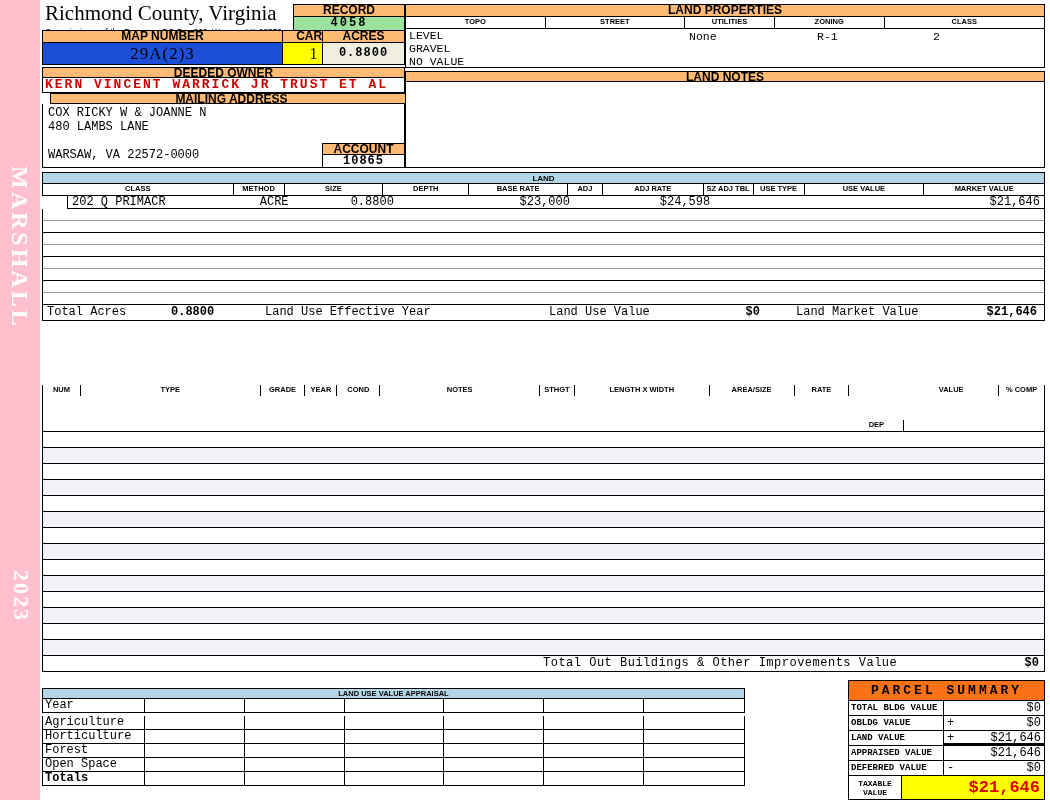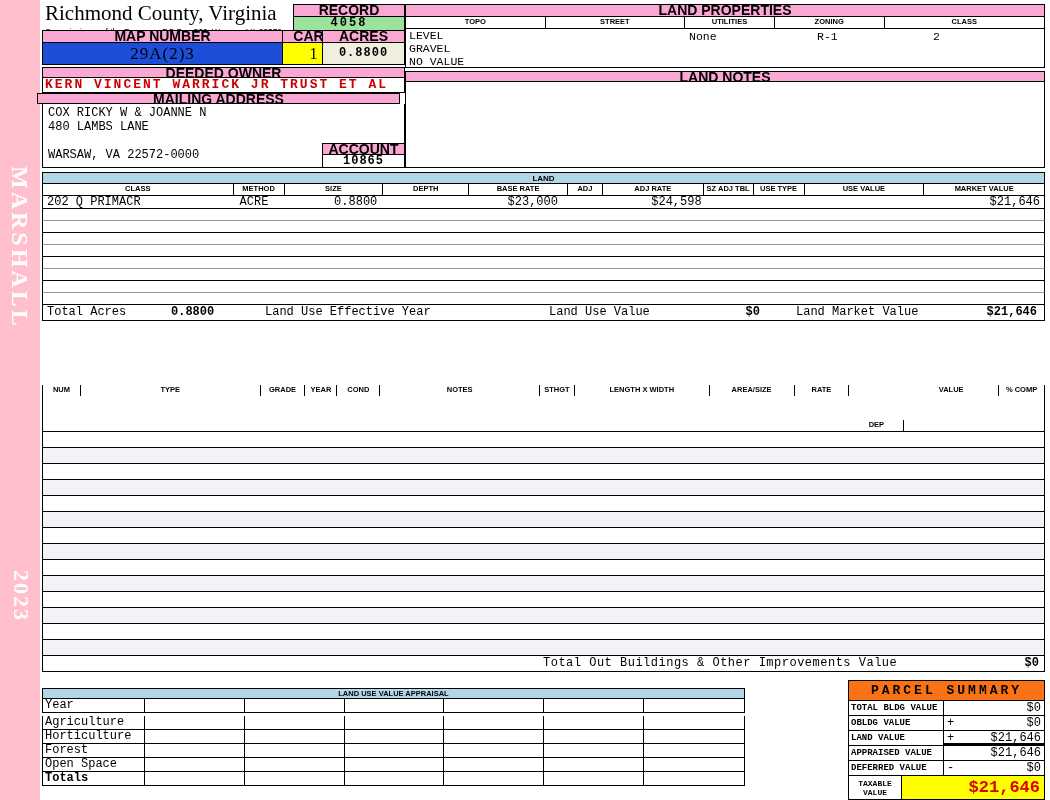--- a/index.html
+++ b/index.html
@@ -14,21 +14,21 @@
   .vert{position:absolute;writing-mode:vertical-rl;color:#fff;
         font-family:"Liberation Serif",serif;font-weight:bold;}
   #district{left:6px;top:166px;font-size:24px;letter-spacing:3px;}
   #year{left:8px;top:570px;font-size:22px;letter-spacing:2px;}
 
   
   #titlebox{left:45px;top:1px;width:252px;}
   .county-title{font-family:"Liberation Serif",serif;font-size:21px;white-space:nowrap;}
   .county-sub{font-size:8.4px;white-space:nowrap;margin-top:1px;}
 
-  .hdrbar{background:#f9a8d4;border:1px solid #000;font-size:14px;font-weight:bold;
+  .hdrbar{background:#fdba74;border:1px solid #000;font-size:12px;font-weight:bold;
           text-align:center;overflow:hidden;white-space:nowrap;}
 
   
   #recordbox{left:293px;top:4px;width:112px;}
   #recordbox .hdrbar{height:13px;line-height:11px;}
   #recordbox .val{height:14px;background:#9CE29C;border:1px solid #000;border-top:none;
      text-align:center;font-weight:bold;font-size:12px;line-height:13px;letter-spacing:2px;}
   #mapbox{left:42px;top:30px;width:241px;}
   #cardbox{left:282px;top:30px;width:63px;}
   #acresbox{left:322px;top:30px;width:83px;}
@@ -51,39 +51,39 @@
   .lp-abs{position:absolute;top:1px;line-height:13px;}
   #lp-utilities{left:283px;}
   #lp-zoning{left:411px;}
   #lp-class{left:527px;}
 
   
   #ownerbar{left:42px;top:67px;width:363px;height:11px;line-height:10px;}
   #owner-value{left:42px;top:78px;width:363px;height:15px;border:1px solid #000;border-top:none;
      background:#fff;color:#CC0000;font-weight:bold;font-size:13px;line-height:14px;
      letter-spacing:2px;padding-left:2px;white-space:nowrap;overflow:hidden;}
-  #mailbar{left:37px;top:93px;width:363px;height:11px;line-height:10px;}
+  #mailbar{left:50px;top:93px;width:363px;height:11px;line-height:10px;}
   #mailbox{left:42px;top:104px;width:363px;height:64px;border:1px solid #000;border-top:none;
      background:#fff;font-size:12px;line-height:14px;padding:2px 0 0 5px;}
   #accountbox{left:322px;top:143px;width:83px;z-index:2;}
   #accountbox .hdrbar{height:12px;line-height:10px;}
   #account-value{height:13px;background:#fff;border:1px solid #000;border-top:none;
      text-align:center;font-weight:bold;font-size:12px;line-height:12px;letter-spacing:1px;}
 
   
   #landnotes{left:405px;top:71px;width:640px;height:97px;}
   #landnotes .hdrbar{height:11px;line-height:10px;}
   #landnotes .body{border:1px solid #000;border-top:none;height:86px;background:#fff;}
 
   
   #landtable{left:42px;top:172px;width:1003px;}
   .tbar{height:12px;line-height:11px;background:#B3D6E7;border:1px solid #000;
         font-size:8px;font-weight:bold;text-align:center;}
   .datarow{display:flex;border-left:1px solid #000;border-right:1px solid #000;
-           border-bottom:1px solid #000;background:#fff;height:13px;font-size:12px;line-height:12px;}
+           border-bottom:1px solid #000;background:#fff;height:13px;font-size:12px;line-height:12px;margin-left:25px;}
   .datarow div{overflow:hidden;white-space:nowrap;}
   .a-l{text-align:left;padding-left:4px;}
   .a-r{text-align:right;}
   .land-empty-row{height:12px;background:#fff;border-left:1px solid #000;border-right:1px solid #000;}
   .bgray{border-bottom:1px solid #999;}
   .bdark{border-bottom:1px solid #000;}
   #land-totals{position:relative;height:16px;border:1px solid #000;border-top:none;background:#fff;
                font-size:12px;line-height:15px;}
   #land-totals span{position:absolute;white-space:nowrap;}
   .lt-acres-label{left:4px;}

